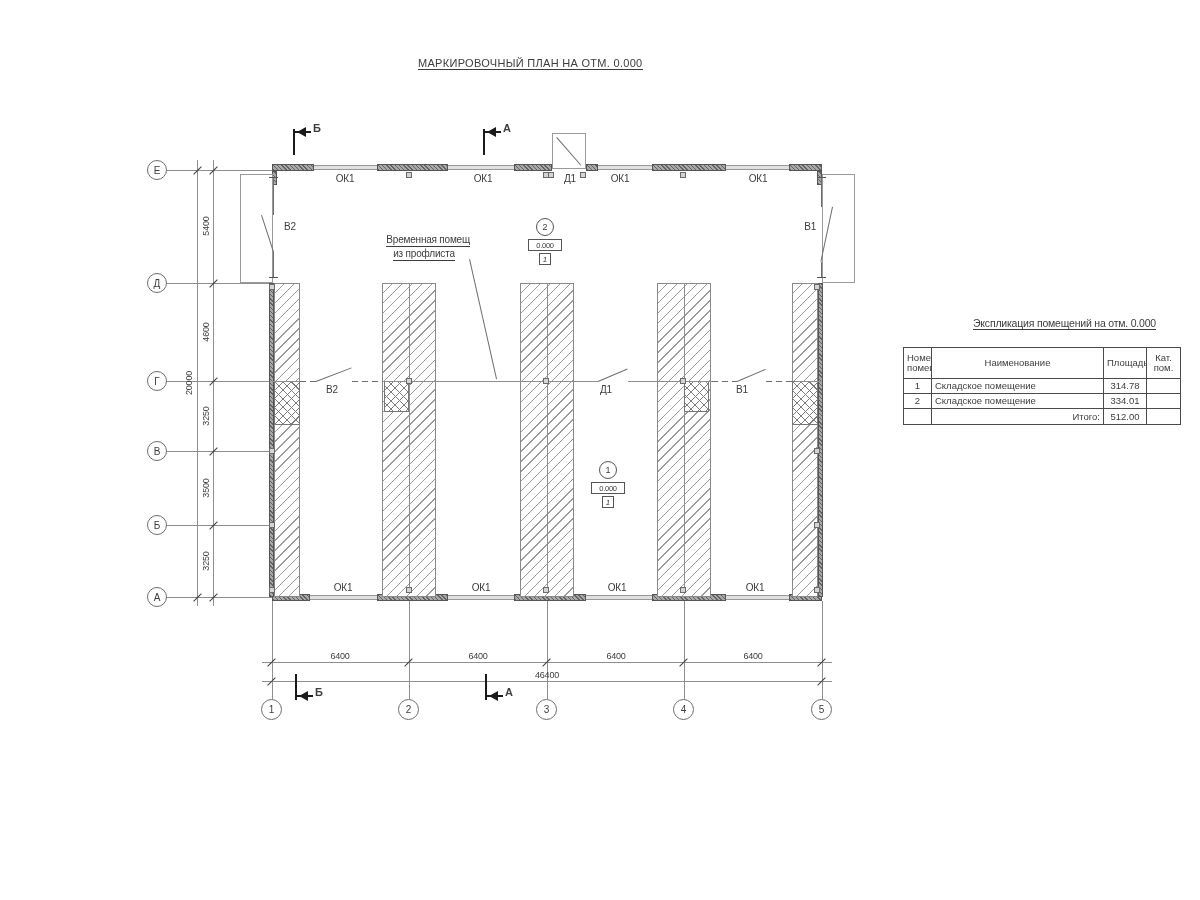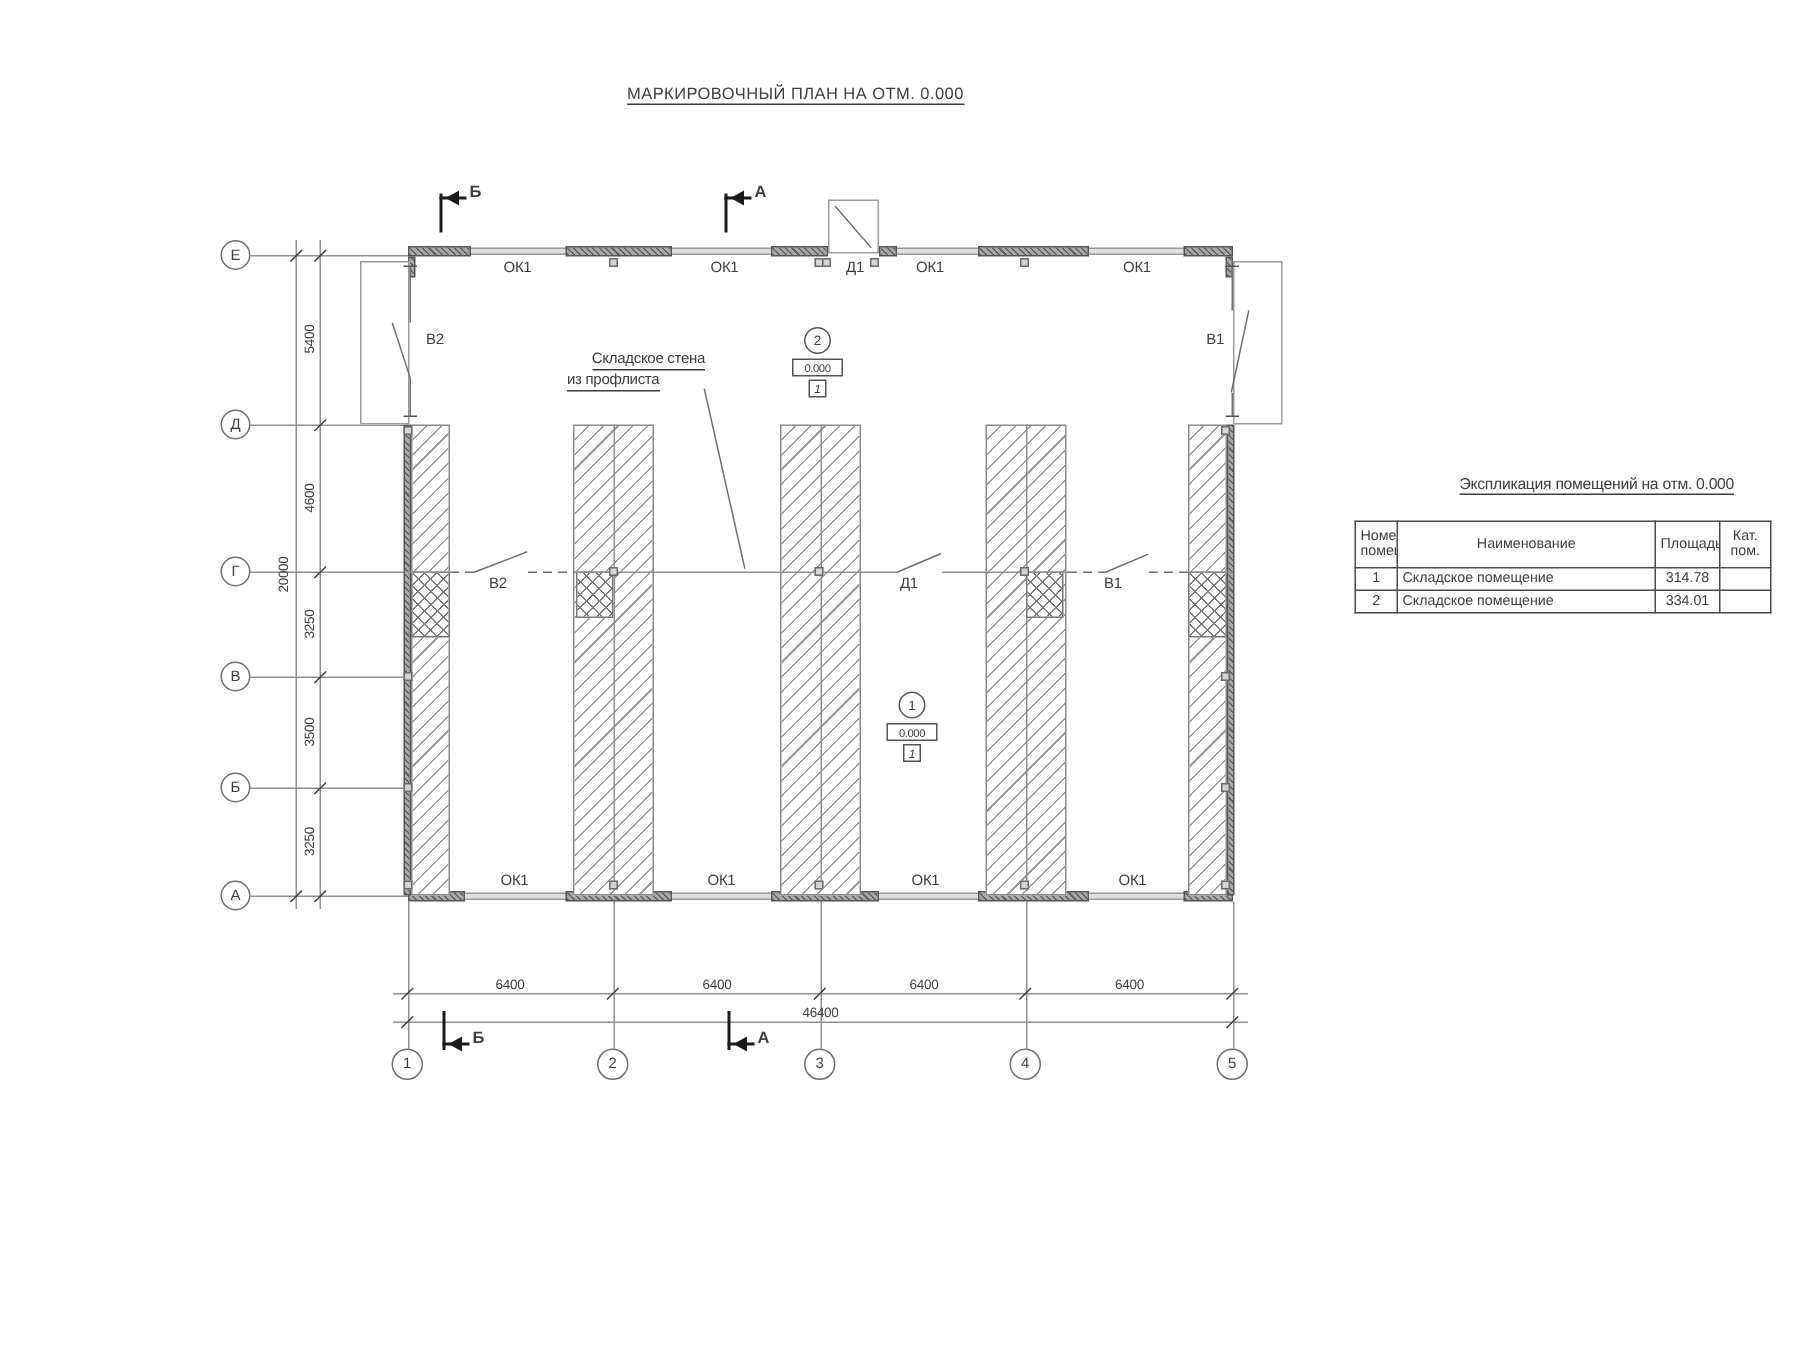--- a/index.html
+++ b/index.html
@@ -207,22 +207,22 @@
   <div class="lbl" style="left:284px;top:222px;width:24px;">В2</div>
 
   <div class="gate-rect" style="left:822px;top:174px;width:33px;height:109px;"></div>
   <div class="v" style="left:821px;top:178px;height:29px;border-left-color:#6e6e6e;"></div>
   <div class="v" style="left:821px;top:262px;height:16px;border-left-color:#6e6e6e;"></div>
   <div class="h" style="left:817px;top:177px;width:9px;border-top-color:#555;"></div>
   <div class="h" style="left:817px;top:277px;width:9px;border-top-color:#555;"></div>
   <div class="rot" style="left:833px;top:207px;width:56px;transform:rotate(102deg);"></div>
   <div class="lbl" style="left:788px;top:222px;width:28px;text-align:right;">В1</div>
 
-  <div class="lbl" style="left:378px;top:235px;width:92px;text-align:right;"><span class="u">Складское стена</span></div>
-  <div class="lbl" style="left:378px;top:249px;width:92px;text-align:left;"><span class="u">из профлиста</span></div>
+  <div class="lbl" style="left:378px;top:235px;width:92px;text-align:right;"><span class="u">Временная помещ</span></div>
+  <div class="lbl" style="left:378px;top:249px;width:92px;text-align:center;"><span class="u">из профлиста</span></div>
   <div class="rot" style="left:470px;top:259px;width:123px;transform:rotate(77.3deg);"></div>
 
   <div class="rmc" style="left:536px;top:218px;">
       <span>2</span>
     </div>
   <div class="rme" style="left:528px;top:239px;">
       <span>0.000</span>
     </div>
   <div class="rmf" style="left:539px;top:253px;">
       <span>1</span>
@@ -274,16 +274,22 @@
       <td style="text-align:left;">Складское помещение</td>
       <td>314.78</td>
       <td></td>
     </tr>
     <tr style="height:15px;">
       <td>2</td>
       <td style="text-align:left;">Складское помещение</td>
       <td>334.01</td>
       <td></td>
     </tr>
+    <tr style="height:16px;">
+      <td></td>
+      <td style="text-align:right;">Итого:</td>
+      <td>512.00</td>
+      <td></td>
+    </tr>
   </tbody>
     </table>
 
 </div>
 
 </body></html>

